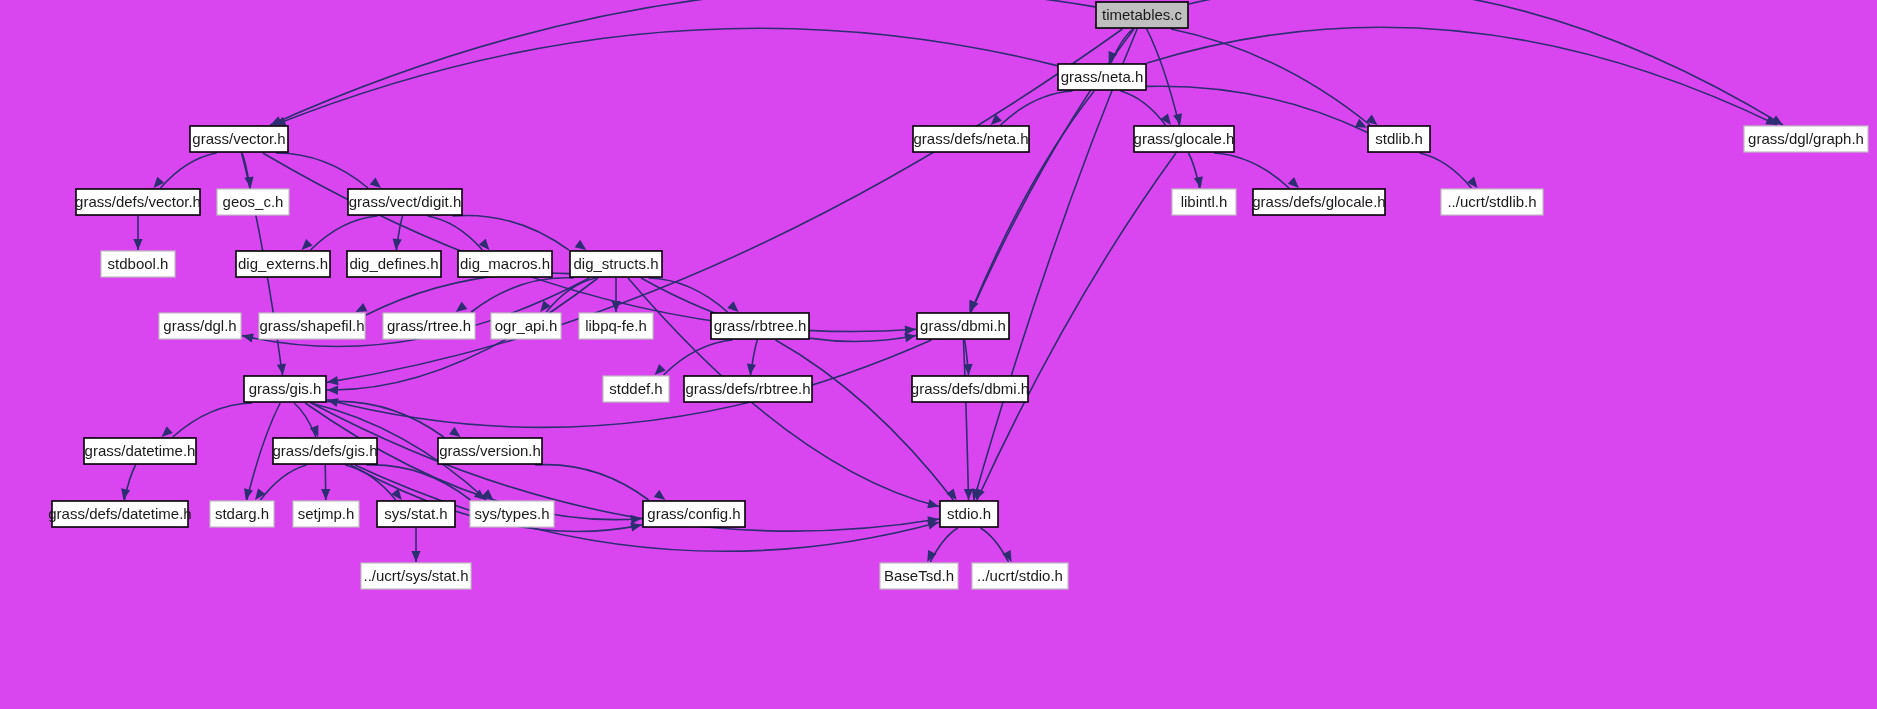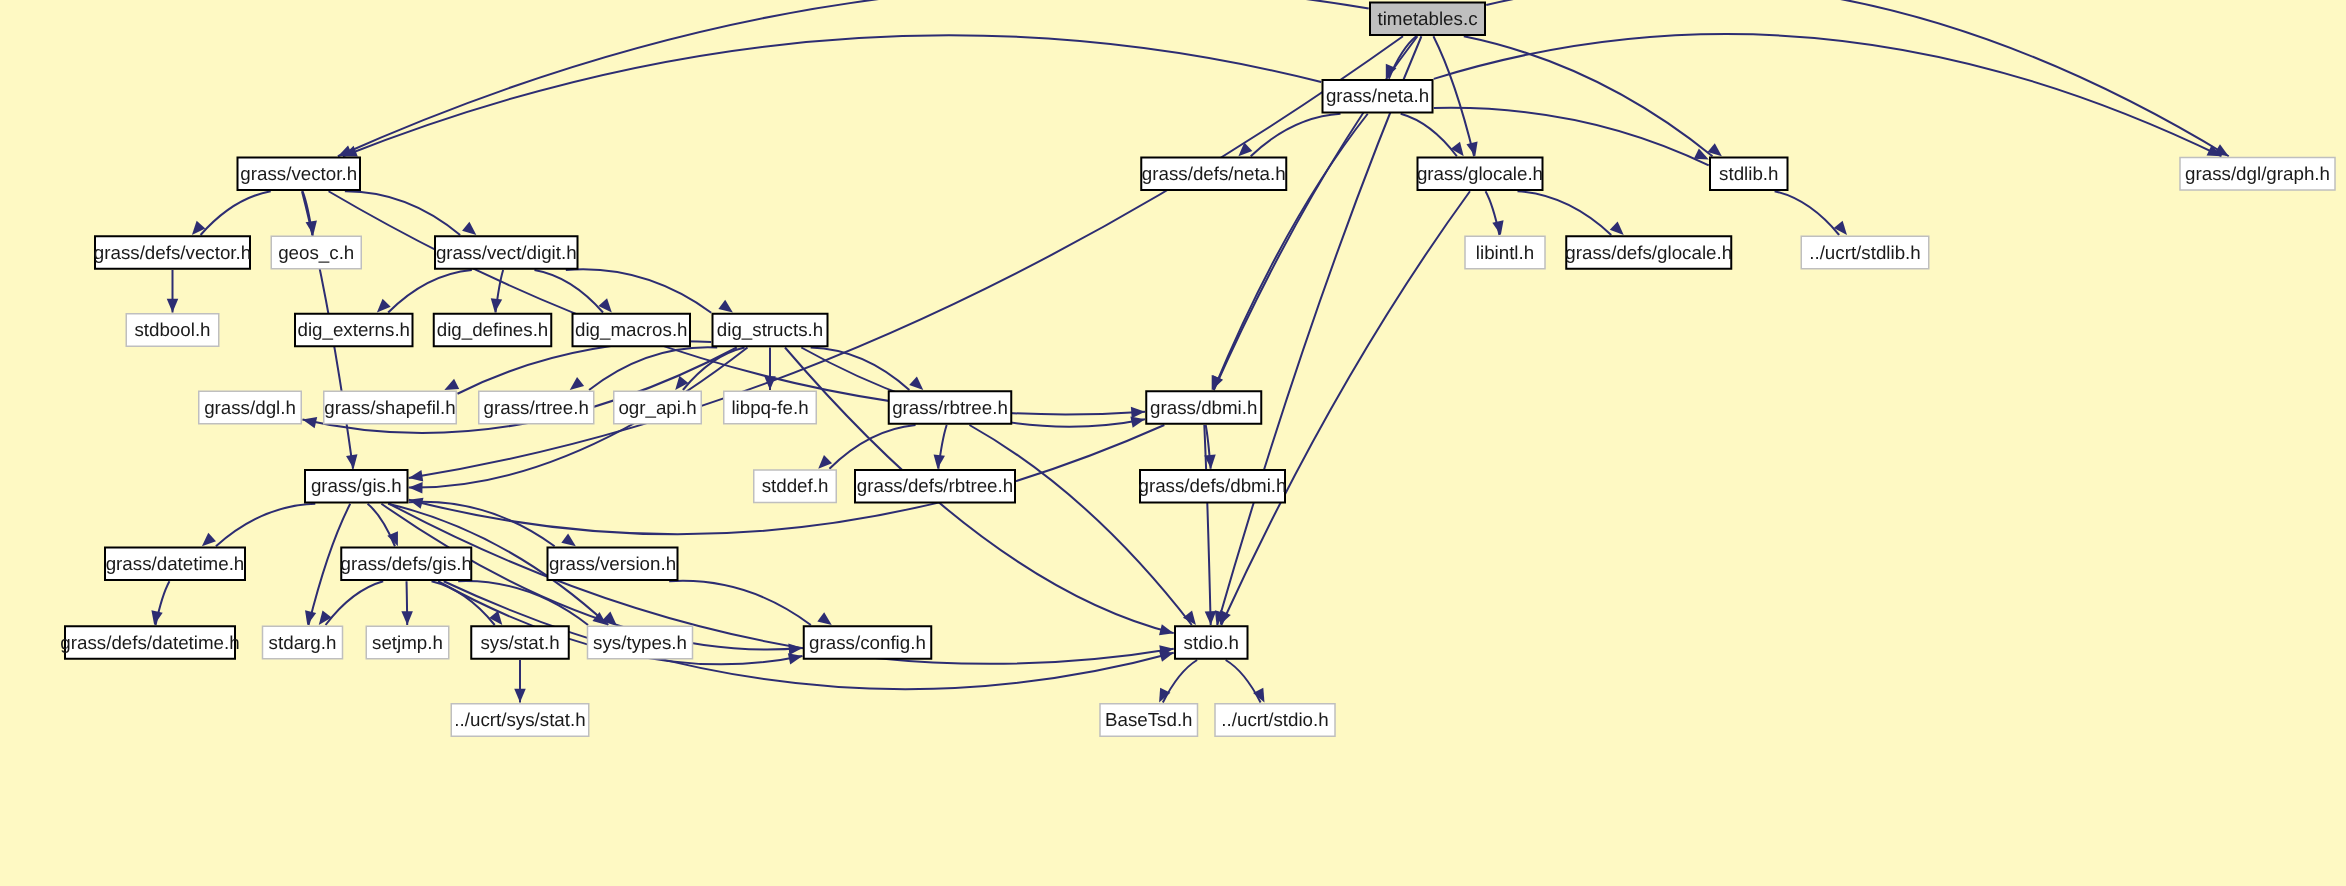--- a/index.html
+++ b/index.html
@@ -8,21 +8,21 @@
     background: #ffffff;
   }
   body {
     font-family: "Liberation Sans", sans-serif;
   }
   #graph-wrap {
     position: relative;
     width: 1877px;
     height: 709px;
     overflow: hidden;
-    background: #fef9c3;
+    background: #d946ef;
   }
   svg#graph {
     position: absolute;
     left: 0;
     top: 0;
     width: 1877px;
     height: 709px;
   }
   .edge {
     fill: none;

